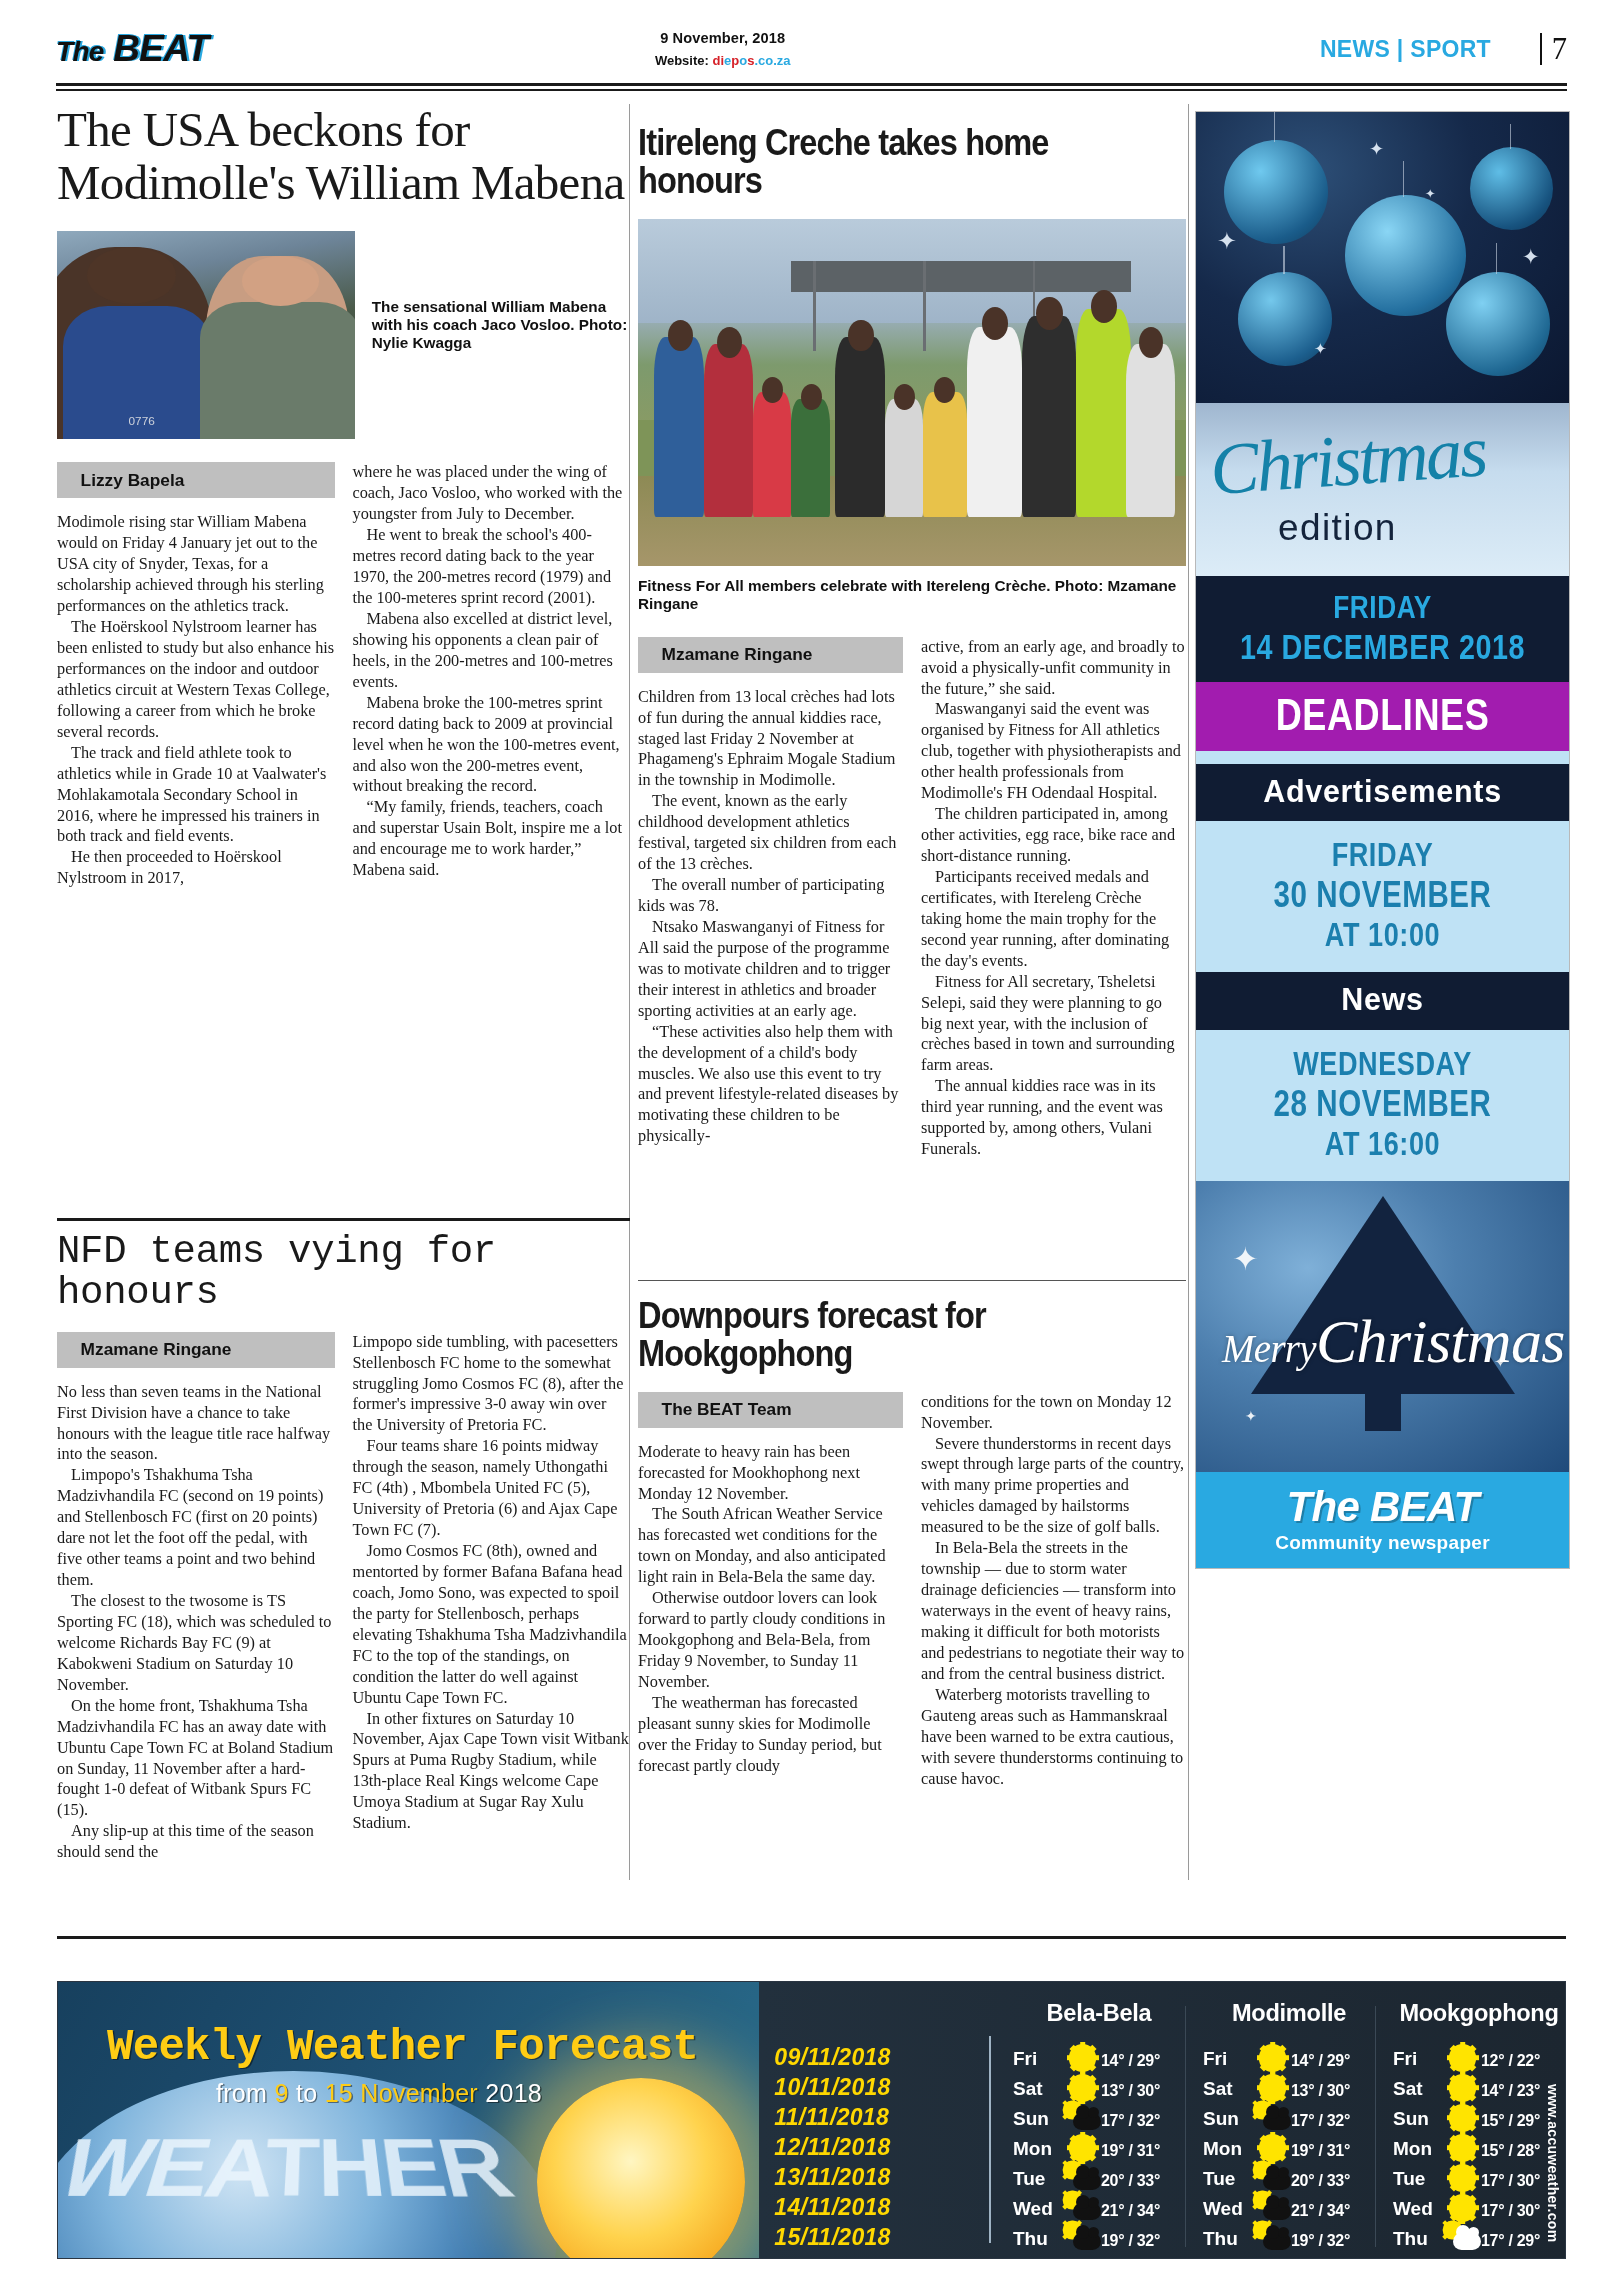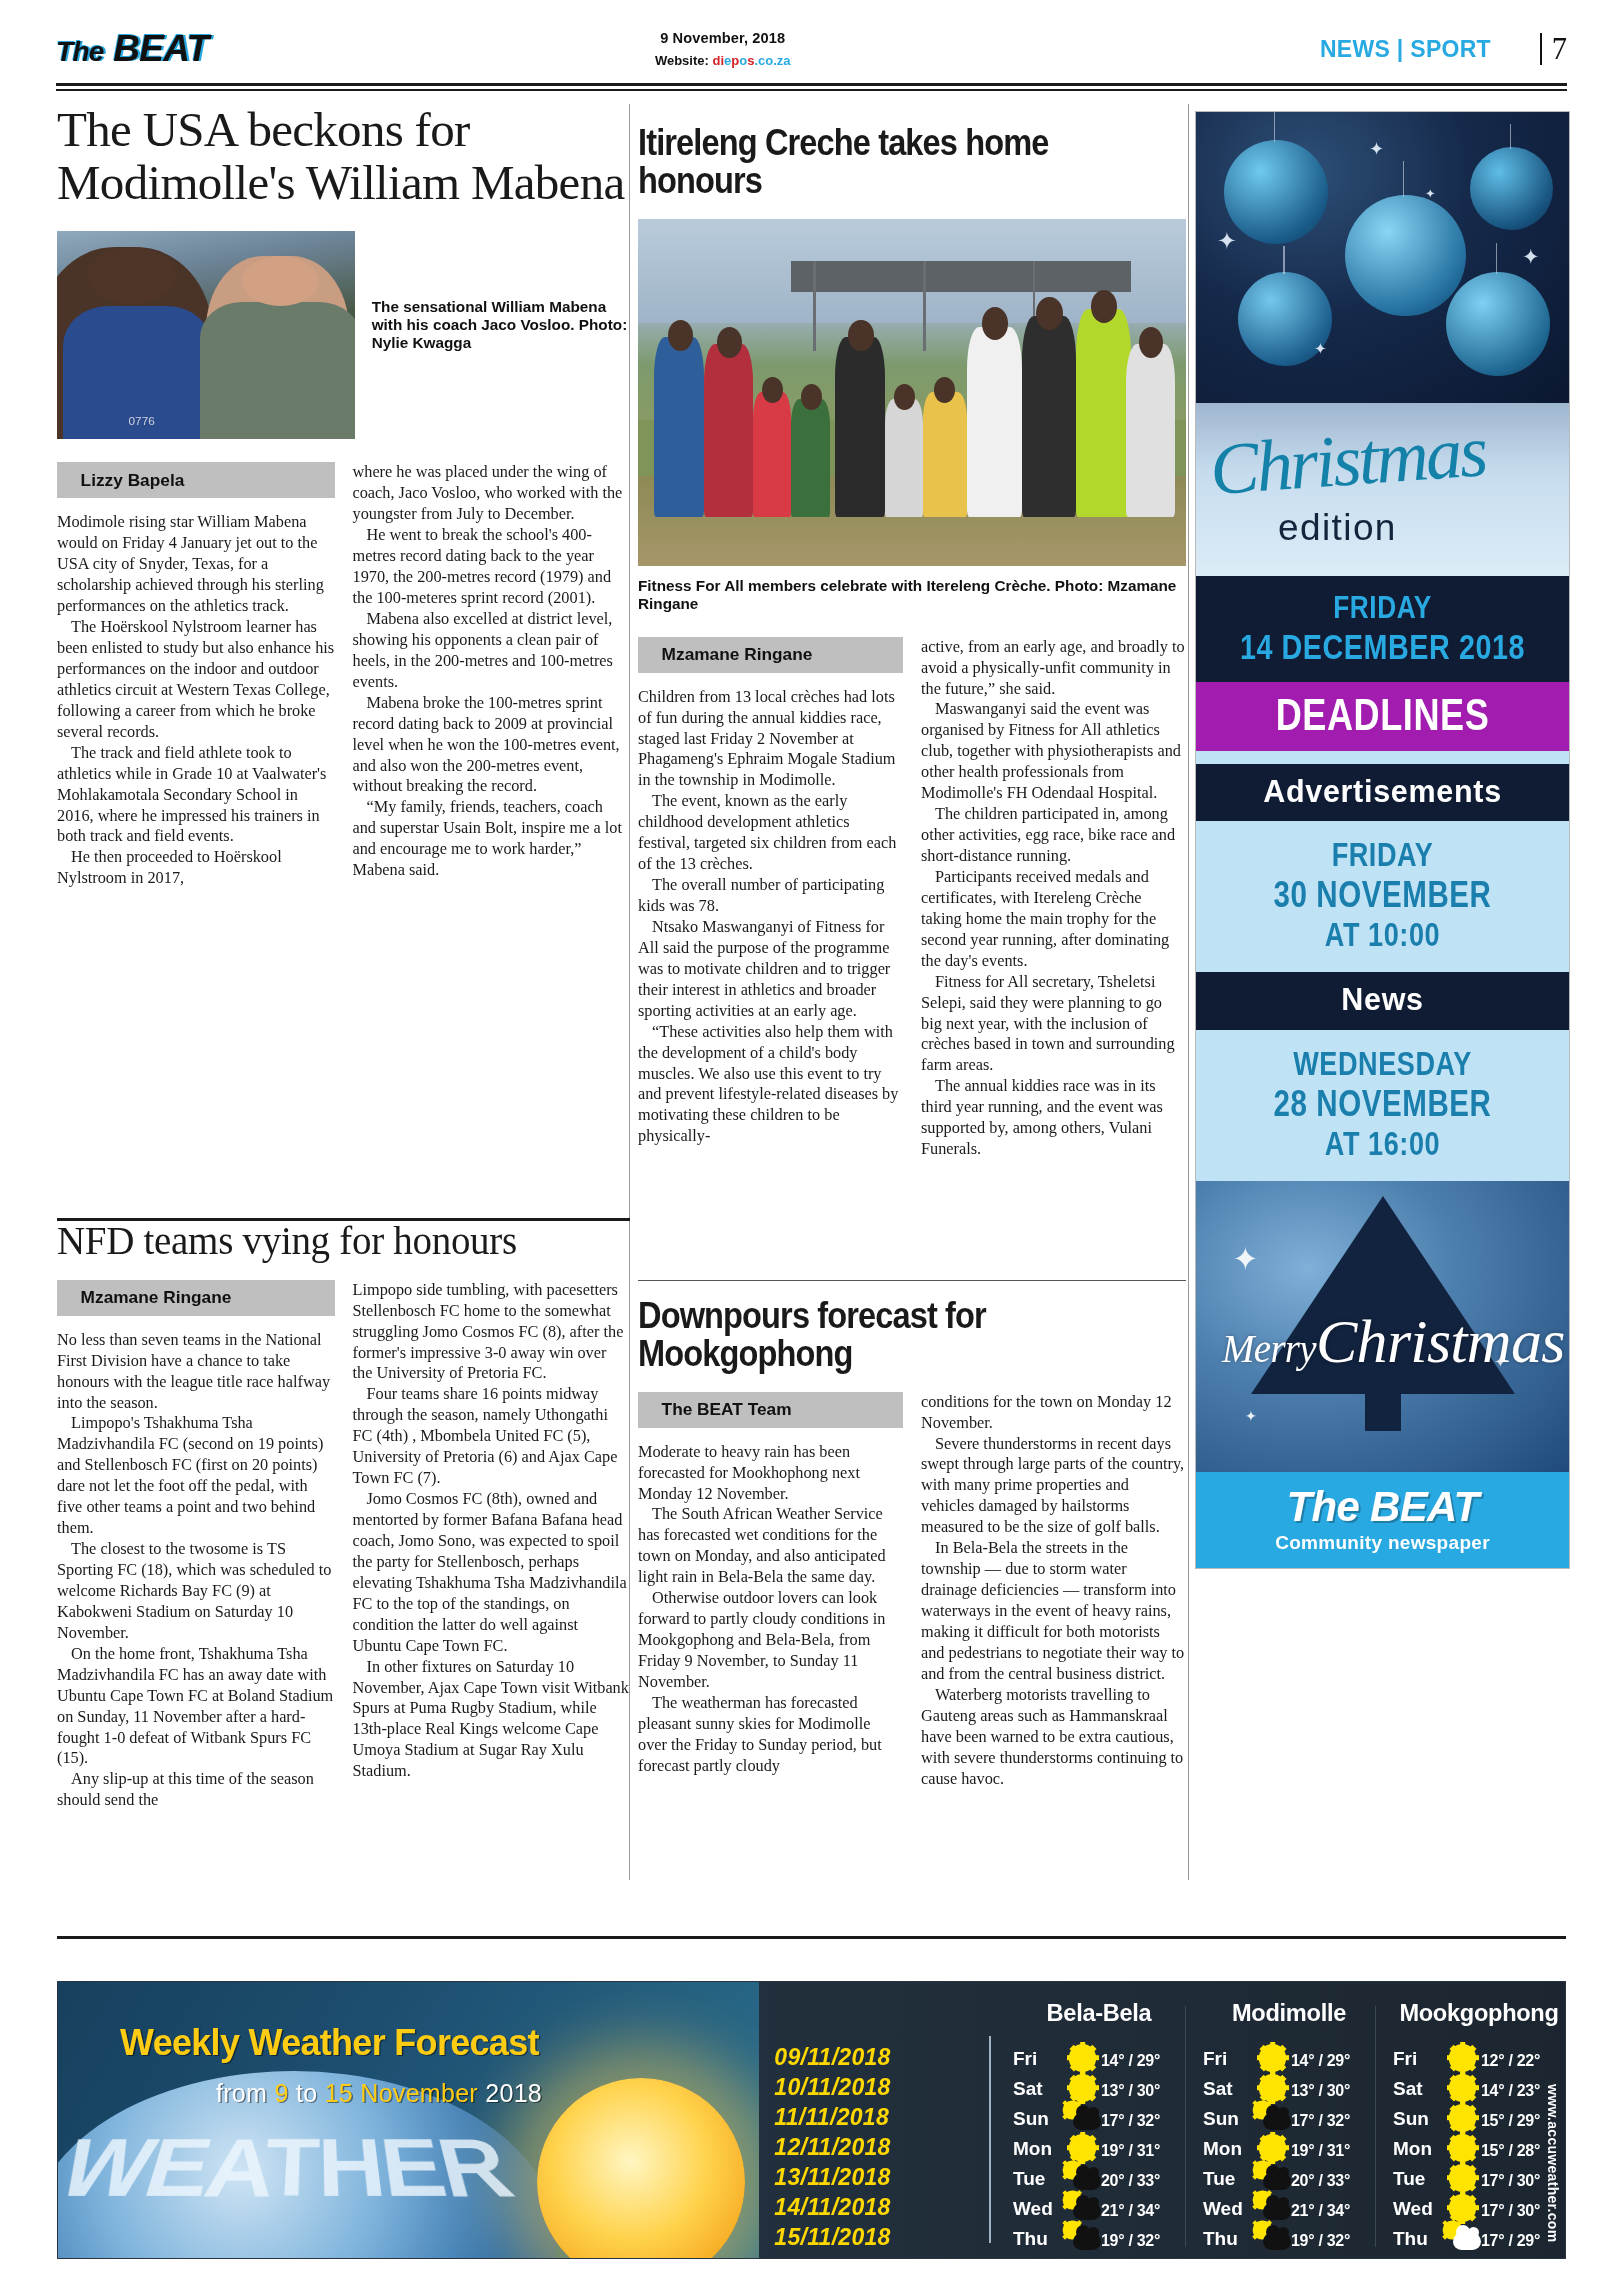--- a/index.html
+++ b/index.html
@@ -222,23 +222,23 @@
     position:absolute; left:-28px; bottom:-146px; width:527px; height:333px;
     border-radius:50%;
     background: radial-gradient(circle at 40% 30%, #cfe4f4 0%, #7fb4dc 35%, #2f6ea8 70%, #1c4a78 100%);
   }
   .wx-sun{
     position:absolute; right:14px; bottom:-28px; width:208px; height:208px; border-radius:50%;
     background: radial-gradient(circle at 45% 40%, #fff6c2 0%, #ffd34d 45%, #f6a81f 80%);
     box-shadow: 0 0 62px 35px rgba(255,210,80,.45);
   }
   .wx-title{
-    position:absolute; left:62px; top:40px;
-    font-family:Liberation Sans, sans-serif; font-weight:bold;
-    font-size:36px; color:#ffcc14; letter-spacing:-0.7px;
+    position:absolute; left:49px; top:40px;
+    font-family:Liberation Mono, monospace; font-weight:bold;
+    font-size:44px; color:#ffcc14; letter-spacing:-0.7px;
     text-shadow:1.4px 1.4px 0 rgba(0,0,0,.45);
   }
   .wx-sub{
     position:absolute; left:158px; top:97px;
     font-family:"Liberation Sans", sans-serif; font-weight:normal;
     font-size:25px; color:#ffffff; letter-spacing:0.3px;
     text-shadow:1.4px 1.4px 0 rgba(0,0,0,.45);
   }
   .wx-sub .y{color:#ffcc14;}
   .wx-wordart{
@@ -359,21 +359,21 @@
         <p>He went to break the school's 400-metres record dating back to the year 1970, the 200-metres record (1979) and the 100-meteres sprint record (2001).</p>
         <p>Mabena also excelled at district level, showing his opponents a clean pair of heels, in the 200-metres and 100-metres events.</p>
         <p>Mabena broke the 100-metres sprint record dating back to 2009 at provincial level when he won the 100-metres event, and also won the 200-metres event, without breaking the record.</p>
         <p>“My family, friends, teachers, coach and superstar Usain Bolt, inspire me a lot and encourage me to work harder,” Mabena said.</p>
       </div>
     </div>
   </div>
 
   <div class="colA" style="top:1218px;">
     <div class="hrule"></div>
-    <h2 class="nfd-head" style="">NFD teams vying for honours</h2>
+    <h2 class="nfd-head" style="margin-top:11px;font-family:Liberation Mono, monospace;">NFD teams vying for honours</h2>
     <div style="height:18px"></div>
     <div class="body2col">
       <div class="bodycol">
         <div class="byline">
           <span>Mzamane Ringane</span>
         </div>
         <div style="height:14px"></div>
         <p class="first">No less than seven teams in the National First Division have a chance to take honours with the league title race halfway into the season.</p>
         <p>Limpopo's Tshakhuma Tsha Madzivhandila FC (second on 19 points) and Stellenbosch FC (first on 20 points) dare not let the foot off the pedal, with five other teams a point and two behind them.</p>
         <p>The closest to the twosome is TS Sporting FC (18), which was scheduled to welcome Richards Bay FC (9)  at Kabokweni Stadium on Saturday 10 November.</p>

